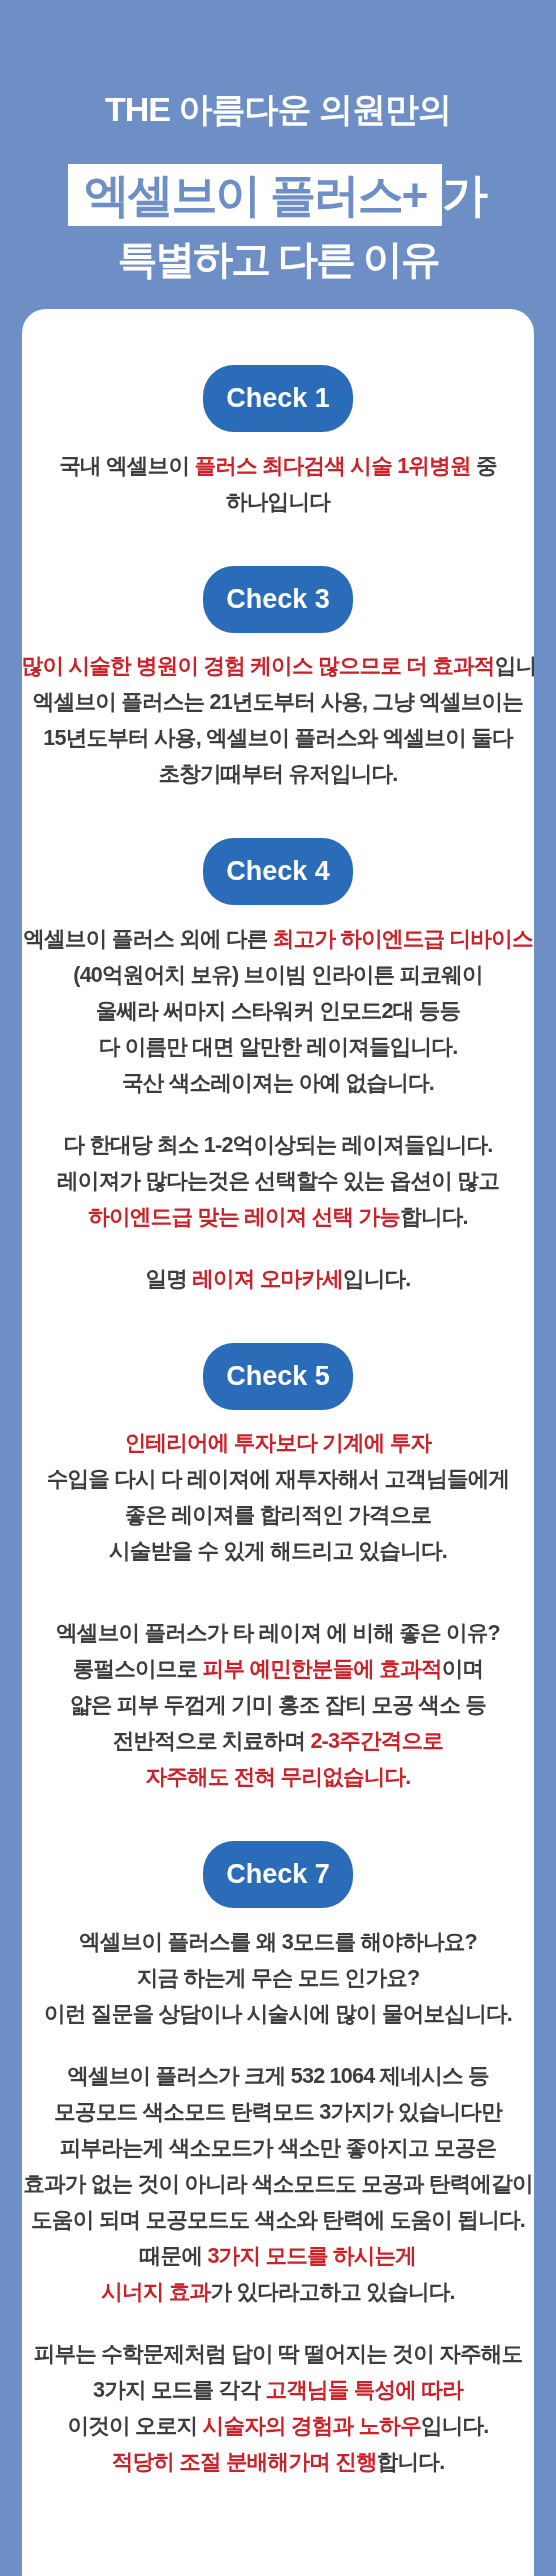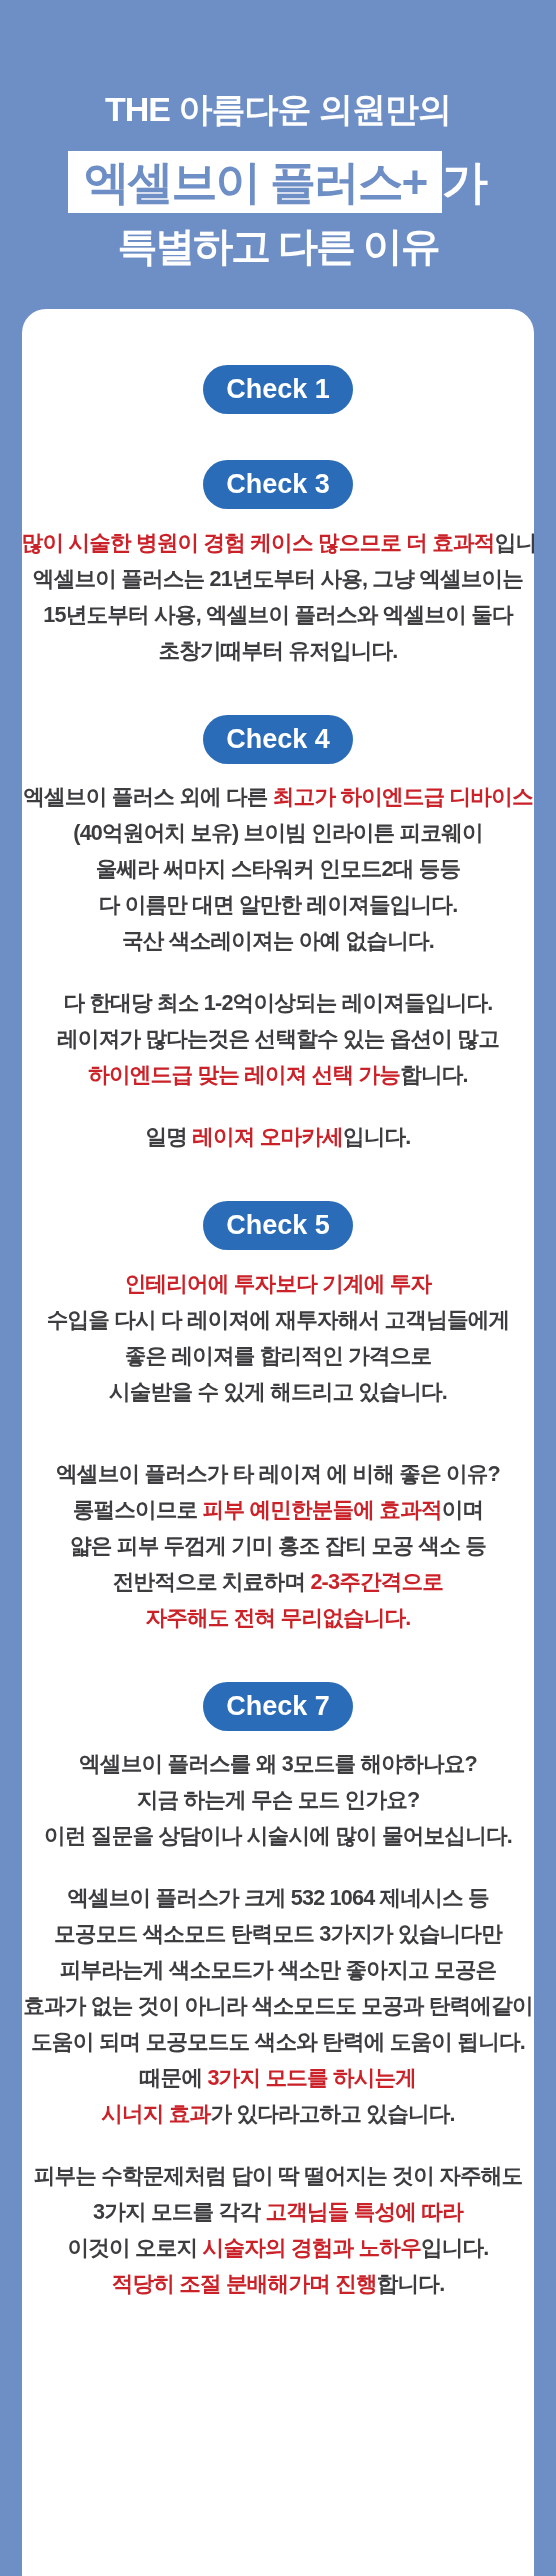--- a/index.html
+++ b/index.html
@@ -5,36 +5,36 @@
   html,body{margin:0;padding:0;background:#555;}
   .page{
     position:relative;width:556px;height:4047px;margin:0 auto;
     background:#6E8EC6;overflow:hidden;
     font-family:"Liberation Sans","DejaVu Sans",sans-serif;
     -webkit-font-smoothing:antialiased;
   }
   
   .hero{position:absolute;top:0;left:0;right:0;height:394px;text-align:center;color:#fff;}
   .hero-line1{padding-top:87px;font-size:34px;font-weight:bold;letter-spacing:-1px;}
-  .hero-line2{margin-top:18px;display:flex;justify-content:center;align-items:center;gap:0;}
+  .hero-line2{margin-top:31px;display:flex;justify-content:center;align-items:center;gap:0;}
   .hero-box{background:#ffffff;color:#6E8EC6;font-size:46px;font-weight:bold;letter-spacing:-2.1px;padding:8.2px 15.5px;line-height:1;}
   .hero-suffix{font-size:46px;font-weight:bold;line-height:1;}
   .hero-line3{margin-top:12.4px;font-size:40px;font-weight:bold;letter-spacing:-2.1px;line-height:1;}
   
   .card{
     position:absolute;left:21.6px;right:21.6px;top:309px;height:3153px;
     background:#ffffff;border-radius:24px;box-sizing:border-box;
     padding-top:56px;text-align:center;overflow:hidden;
   }
   .sec{margin-top:46px;}
   .sec:first-child{margin-top:0;}
   .badge{
     display:inline-block;background:#2B6CB8;color:#fff;
     font-size:27px;font-weight:bold;letter-spacing:0px;
-    padding:11px 23px;border-radius:31px;line-height:1;
+    padding:20px 23px;border-radius:31px;line-height:1;
   }
   .para{margin-top:15.5px;font-size:21.6px;font-weight:bold;color:#3D3D40;
         line-height:36px;letter-spacing:-0.8px;}
   .para + .para{margin-top:26px;}
   .line{white-space:nowrap;}
   .red{color:#CB2229;}
 </style>
 </head>
 <body>
 
@@ -46,20 +46,24 @@
       <span class="hero-box">엑셀브이 플러스+</span>
       <span class="hero-suffix">가</span>
     </div>
     <div class="hero-line3">특별하고 다른 이유</div>
   </div>
 
   <div class="card">
 
     <div class="sec">
       <div class="badge">Check 1</div>
+      <div class="para">
+        <div class="line"><span>국내 엑셀브이 </span><span class="red">플러스 최다검색 시술 1위병원</span><span> 중</span></div>
+        <div class="line"><span>하나입니다</span></div>
+      </div>
     </div>
 
 
     <div class="sec">
       <div class="badge">Check 3</div>
       <div class="para">
         <div class="line"><span class="red">많이 시술한 병원이 경험 케이스 많으므로 더 효과적</span><span>입니다</span></div>
         <div class="line"><span>엑셀브이 플러스는 21년도부터 사용, 그냥 엑셀브이는</span></div>
         <div class="line"><span>15년도부터 사용, 엑셀브이 플러스와 엑셀브이 둘다</span></div>
         <div class="line"><span>초창기때부터 유저입니다.</span></div>

